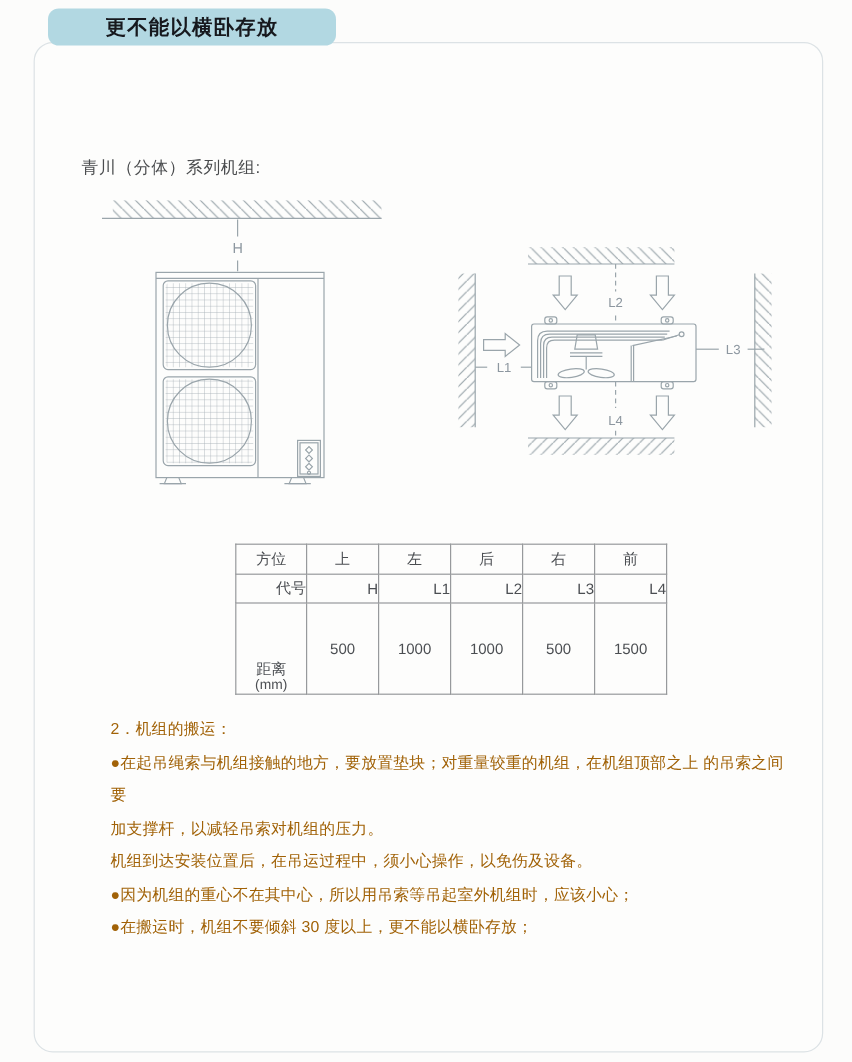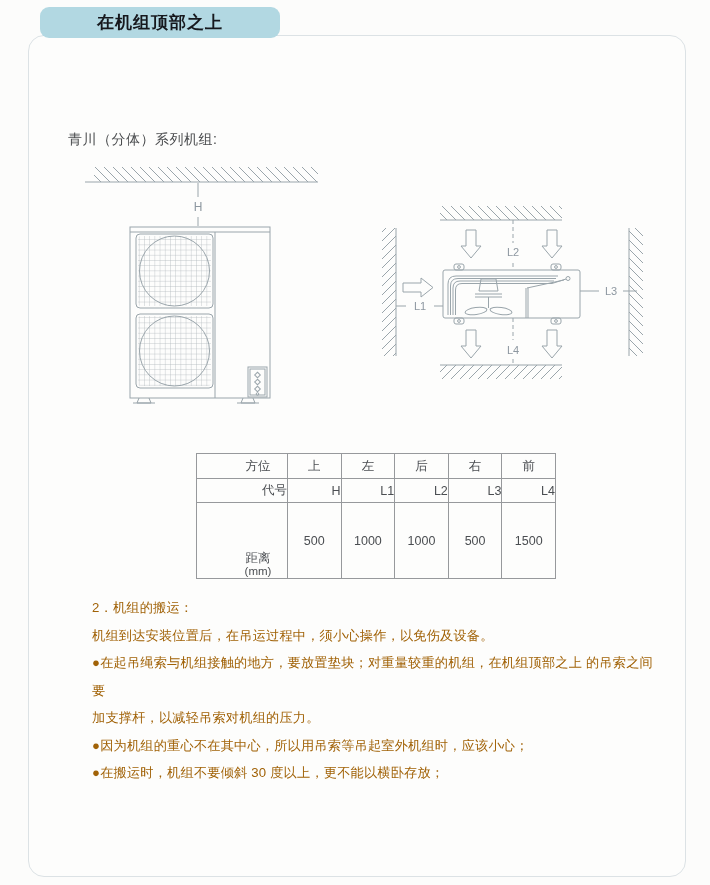--- a/index.html
+++ b/index.html
@@ -33,41 +33,41 @@
   .svg-right{left:380px;top:198px;}
   .clearance-table{
     position:absolute;left:196px;top:453px;z-index:2;
     border-collapse:collapse;table-layout:fixed;width:360px;
     font-size:12.5px;color:#4b4e52;
   }
   .clearance-table td{
     border:1px solid #97999c;text-align:center;vertical-align:middle;
     padding:0;
   }
-  .clearance-table .c0{width:58px;padding-left:32px;}
+  .clearance-table .c0{width:58px;}
   .clearance-table .r1 td{height:24px;}
   .clearance-table .r2 td{height:23px;text-align:right;}
   .clearance-table .r3 td{height:37px;}
   .clearance-table .sub{font-size:11.5px;display:block;line-height:1.1;}
   .clearance-table .lbl2{display:block;line-height:1.15;margin-top:48px;}
   .text-block{
     position:absolute;left:92px;top:594px;width:566px;z-index:2;
     font-size:13.2px;color:#a16207;line-height:27.5px;
   }
   .text-block p{margin:0;white-space:pre-wrap;letter-spacing:0.2px;}
 </style>
 </head>
 <body>
 
 <div class="page">
 
   <div class="panel"></div>
 
   <div class="header-tab">
-    <span>在机组顶部之上</span>
+    <span>更不能以横卧存放</span>
   </div>
 
   <div class="subtitle">青川（分体）系列机组:</div>
 
   <svg class="svg-left" width="290" height="256" viewBox="0 0 290 256">
     <defs>
       <pattern id="hatchBS" patternUnits="userSpaceOnUse" width="9" height="9">
         <path d="M0,0 L9,9" stroke="#9aa5ab" stroke-width="1"></path>
       </pattern>
       <pattern id="gridP" patternUnits="userSpaceOnUse" width="5.2" height="5.2">
@@ -233,20 +233,20 @@
       <td>1000</td>
       <td>1000</td>
       <td>500</td>
       <td>1500</td>
     </tr>
   </tbody>
     </table>
 
   <div class="text-block">
     <p>2．机组的搬运：</p>
-    <p>机组到达安装位置后，在吊运过程中，须小心操作，以免伤及设备。</p>
     <p>●在起吊绳索与机组接触的地方，要放置垫块；对重量较重的机组，在机组顶部之上 的吊索之间要
 加支撑杆，以减轻吊索对机组的压力。</p>
+    <p>机组到达安装位置后，在吊运过程中，须小心操作，以免伤及设备。</p>
     <p>●因为机组的重心不在其中心，所以用吊索等吊起室外机组时，应该小心；</p>
     <p>●在搬运时，机组不要倾斜 30 度以上，更不能以横卧存放；</p>
   </div>
 
 </div>
 
 </body></html>

